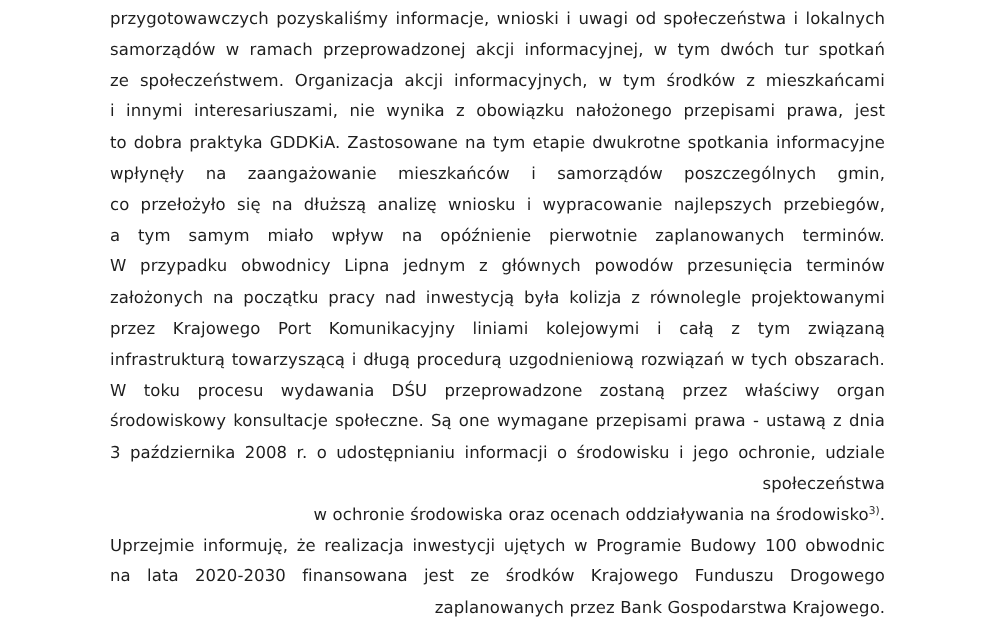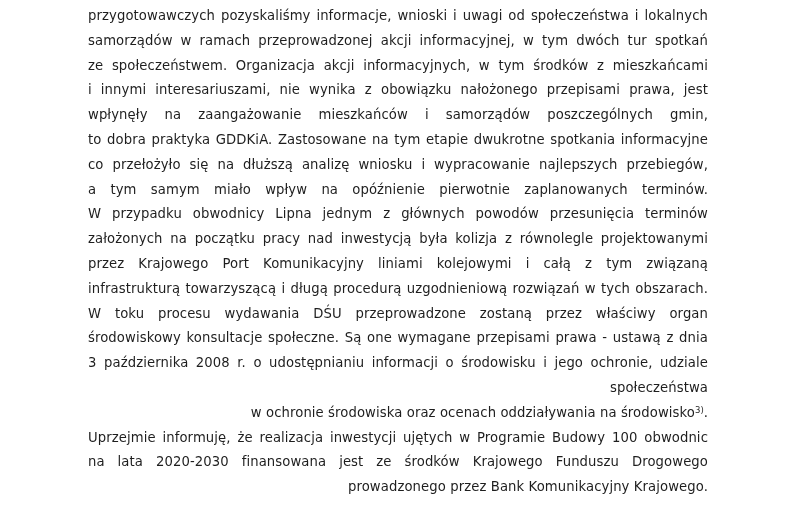--- a/index.html
+++ b/index.html
@@ -50,30 +50,30 @@
 </style>
 </head>
 <body>
 
 <div class="doc-page">
   <div class="text-block">
     <div class="line justify">przygotowawczych pozyskaliśmy informacje, wnioski i uwagi od społeczeństwa i lokalnych</div>
     <div class="line justify">samorządów w ramach przeprowadzonej akcji informacyjnej, w tym dwóch tur spotkań</div>
     <div class="line justify">ze społeczeństwem. Organizacja akcji informacyjnych, w tym środków z mieszkańcami</div>
     <div class="line justify">i innymi interesariuszami, nie wynika z obowiązku nałożonego przepisami prawa, jest</div>
+    <div class="line justify">to dobra praktyka GDDKiA. Zastosowane na tym etapie dwukrotne spotkania informacyjne</div>
     <div class="line justify">wpłynęły na zaangażowanie mieszkańców i samorządów poszczególnych gmin,</div>
-    <div class="line justify">to dobra praktyka GDDKiA. Zastosowane na tym etapie dwukrotne spotkania informacyjne</div>
     <div class="line justify">co przełożyło się na dłuższą analizę wniosku i wypracowanie najlepszych przebiegów,</div>
     <div class="line justify">a tym samym miało wpływ na opóźnienie pierwotnie zaplanowanych terminów.</div>
     <div class="line justify">W przypadku obwodnicy Lipna jednym z głównych powodów przesunięcia terminów</div>
     <div class="line justify">założonych na początku pracy nad inwestycją była kolizja z równolegle projektowanymi</div>
     <div class="line justify">przez Krajowego Port Komunikacyjny liniami kolejowymi i całą z tym związaną</div>
     <div class="line justify">infrastrukturą towarzyszącą i długą procedurą uzgodnieniową rozwiązań w tych obszarach.</div>
     <div class="line justify">W toku procesu wydawania DŚU przeprowadzone zostaną przez właściwy organ</div>
     <div class="line justify">środowiskowy konsultacje społeczne. Są one wymagane przepisami prawa - ustawą z dnia</div>
     <div class="line justify">3 października 2008 r. o udostępnianiu informacji o środowisku i jego ochronie, udziale</div>
     <div class="line">społeczeństwa</div>
     <div class="line"><span>w ochronie środowiska oraz ocenach oddziaływania na środowisko</span><span class="sup">3)</span><span>.</span></div>
     <div class="line justify">Uprzejmie informuję, że realizacja inwestycji ujętych w Programie Budowy 100 obwodnic</div>
     <div class="line justify">na lata 2020-2030 finansowana jest ze środków Krajowego Funduszu Drogowego</div>
-    <div class="line">prowadzonego przez Bank Komunikacyjny Krajowego.</div>
+    <div class="line">zaplanowanych przez Bank Gospodarstwa Krajowego.</div>
   </div>
 </div>
 
 </body></html>

